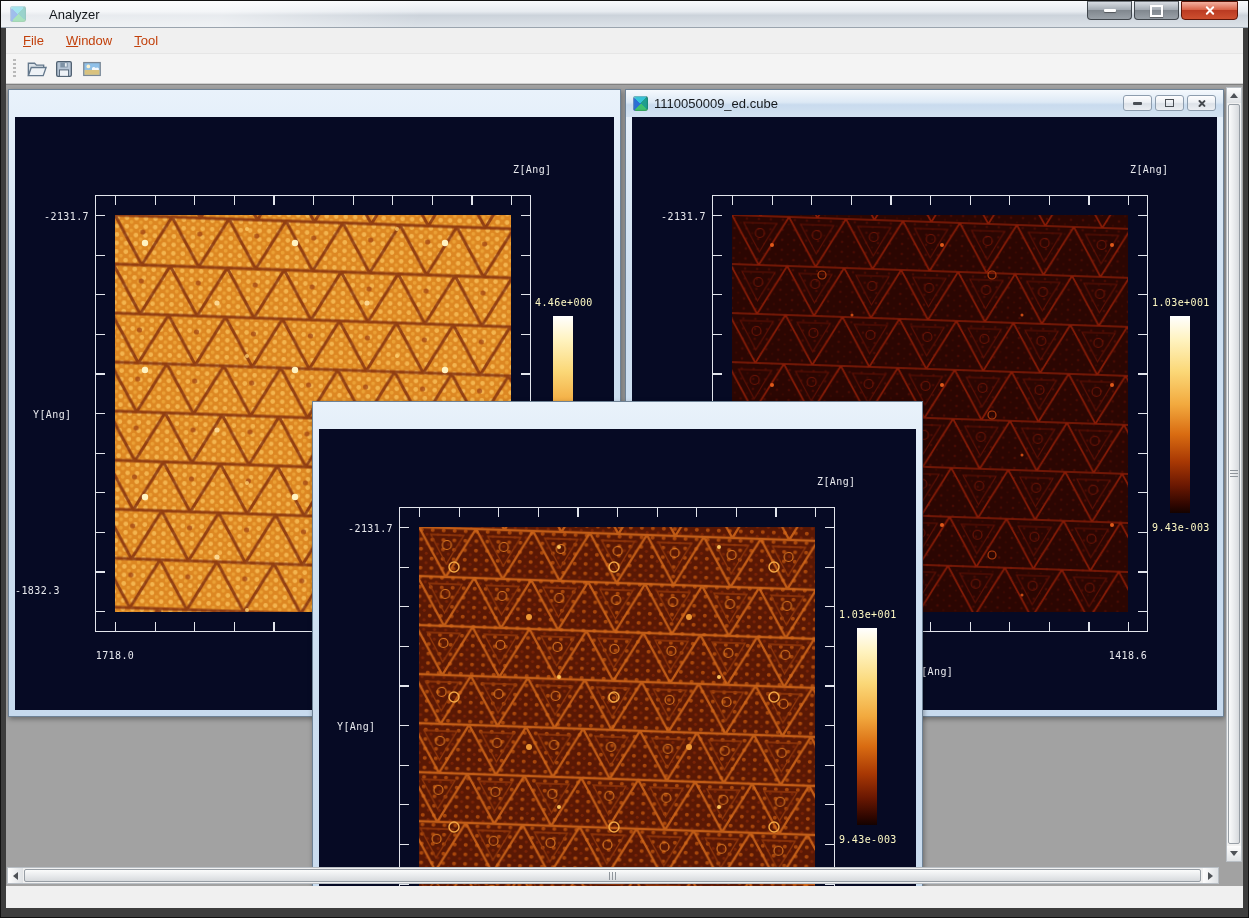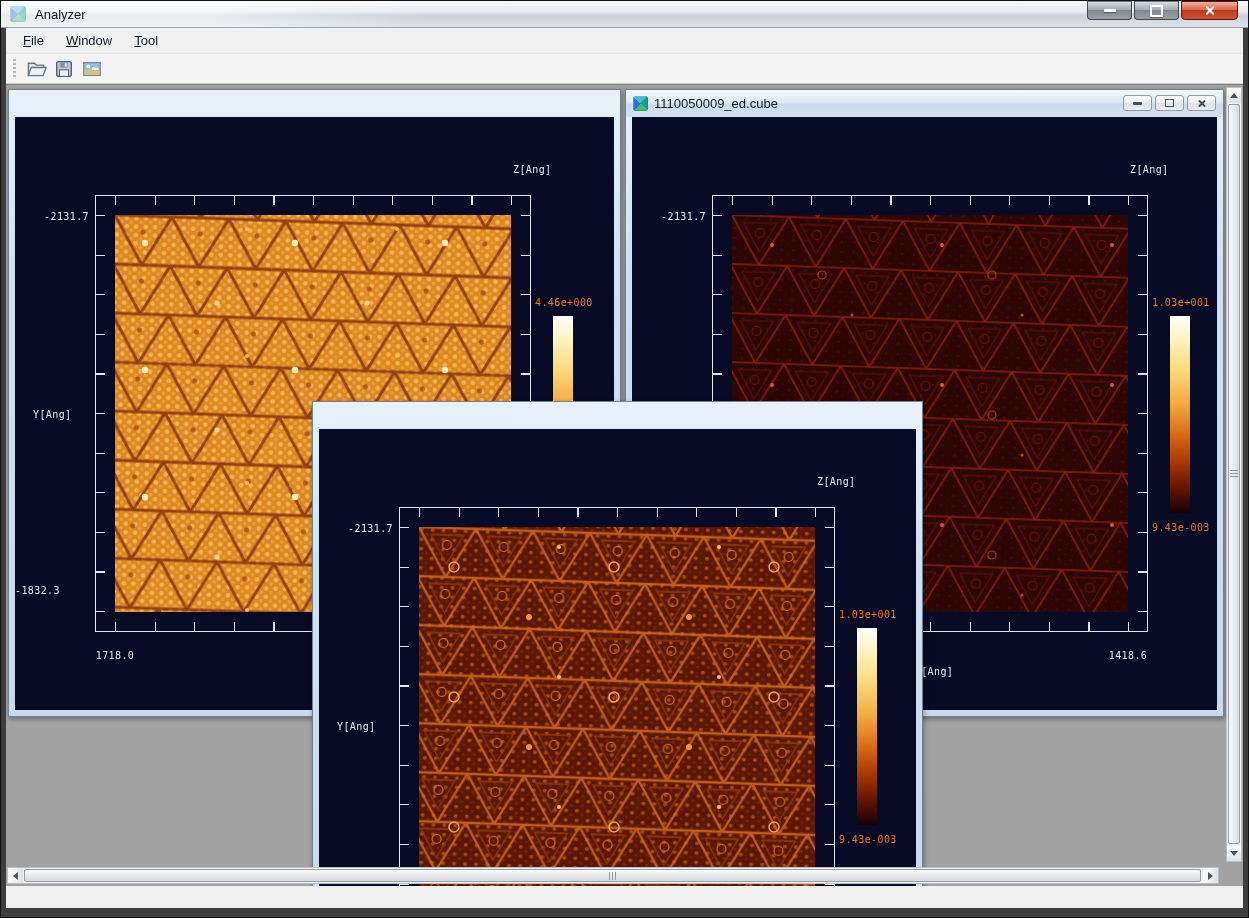--- a/index.html
+++ b/index.html
@@ -1,21 +1,21 @@
 <!DOCTYPE html>
 <html><head>
 <meta charset="utf-8">
 <style>
   html,body{margin:0;padding:0;background:#888;}
   .app{position:relative;width:1249px;height:918px;background:#3d3d3d;overflow:hidden;
        font-family:"Liberation Sans",sans-serif;box-shadow:inset 0 0 0 1px #111;}
   
   .titlebar{position:absolute;top:1px;left:1px;right:1px;height:26px;
     background:linear-gradient(180deg,#f8fafc 0%,#e7ebf0 40%,#ccd3db 55%,#dce2e8 100%);
-    border-bottom:1px solid #9aa4ae;display:flex;align-items:center;}
+    border-bottom:1px solid #9aa4ae;display:flex;align-items:center;gap:14px;}
   .titlebar::after{content:"";position:absolute;inset:0;
     background:linear-gradient(115deg,rgba(255,255,255,.55) 18%,rgba(255,255,255,0) 34%);pointer-events:none;}
   .appicon{width:16px;height:16px;border-radius:3px;flex:0 0 auto;
     background:conic-gradient(from 40deg,#1f9e8e 0 25%,#3fbf6f 0 50%,#2b6fd4 0 75%,#35c3d8 0 100%);
     box-shadow:inset 0 0 2px rgba(0,0,0,.55), inset 1px 1px 1px rgba(255,255,255,.4);}
   .titlebar .appicon{margin:0 9px 0 9px;}
   .wtitle{font-size:13px;color:#14181c;position:relative;z-index:1;}
   .winbtns{position:absolute;right:10px;top:0;display:flex;gap:2px;z-index:2;}
   .winbtn{width:45px;height:19px;border:1px solid #40464c;border-top:1px solid #70767c;
     border-radius:0 0 4px 4px;display:flex;align-items:center;justify-content:center;
@@ -23,21 +23,21 @@
   .winbtn.close{width:57px;border-color:#5d1508;
     background:linear-gradient(180deg,#f3b1a0 0%,#da654a 45%,#bb3b22 50%,#ce5030 100%);}
   .g-minbar{width:12px;height:3px;background:#fff;border-radius:1px;box-shadow:0 1px 1px rgba(0,0,0,.4);}
   .g-box{width:9px;height:8px;border:2px solid #fff;box-shadow:0 1px 1px rgba(0,0,0,.35);}
   .g-x{position:relative;width:11px;height:11px;}
   .g-x::before,.g-x::after{content:"";position:absolute;left:5px;top:0;width:2px;height:11px;background:#fff;border-radius:1px;}
   .g-x::before{transform:rotate(45deg);} .g-x::after{transform:rotate(-45deg);}
   
   .menubar{position:absolute;top:28px;left:6px;right:6px;height:26px;background:#f0f0f0;
     display:flex;align-items:center;padding-left:6px;box-sizing:border-box;border-bottom:1px solid #e6e6e6;}
-  .menuitem{font-size:13px;color:#0f172a;padding:3px 11px;}
+  .menuitem{font-size:13px;color:#c2410c;padding:3px 11px;}
   .accel{text-decoration:underline;}
   
   .toolbar{position:absolute;top:54px;left:6px;right:6px;height:30px;background:#f4f4f4;
     border-bottom:1px solid #cfcfcf;display:flex;align-items:center;box-sizing:border-box;}
   .tgrip{width:3px;height:20px;margin:0 6px 0 7px;
     background:repeating-linear-gradient(180deg,#b9b9b9 0 2px,rgba(0,0,0,0) 2px 4px);}
   .tbtn{width:28px;height:26px;display:flex;align-items:center;justify-content:center;border-radius:3px;}
   
   .mdi{position:absolute;top:84px;left:6px;right:6px;bottom:32px;background:#a2a2a2;
     border-top:1px solid #7f7f7f;overflow:hidden;}
@@ -60,21 +60,21 @@
   .cbtn .g-box{width:7px;height:6px;border:1.5px solid #4a4f55;box-shadow:none;}
   .cbtn .gx{position:relative;width:9px;height:9px;}
   .cbtn .gx::before,.cbtn .gx::after{content:"";position:absolute;left:4px;top:0;width:1.8px;height:9px;background:#45494e;border-radius:1px;}
   .cbtn .gx::before{transform:rotate(45deg);} .cbtn .gx::after{transform:rotate(-45deg);}
   .cbtn.closec{border-color:#82301d;background:linear-gradient(180deg,#f7b7a5 0%,#e06a4e 45%,#c43c22 55%,#d55b38 100%);}
   .cbtn.closec .gx::before,.cbtn.closec .gx::after{background:#fff;}
   .ccontent{position:absolute;top:27px;left:6px;right:6px;bottom:6px;background:#060a24;overflow:hidden;}
   
   .plab{position:absolute;font-family:"DejaVu Sans Mono","Liberation Mono",monospace;
     font-size:10px;letter-spacing:.4px;color:#e8e9ee;white-space:pre;}
-  .cyan{color:#f97316;}
+  .cyan{color:#fef9c3;}
   .zlab{left:498px;top:47px;}
   .ytop{left:0;width:74px;text-align:right;top:94px;}
   .ylab{left:18px;width:74px;top:292px;}
   .ybot{left:0;width:74px;top:468px;}
   .xleft{left:60px;width:80px;text-align:center;top:533px;}
   .xright{left:456px;width:80px;text-align:center;top:533px;}
   .xlab{left:262px;width:80px;text-align:center;top:549px;}
   .cmax{left:520px;top:180px;}
   .cmin{left:520px;top:405px;}
   .cbar{position:absolute;left:538px;top:199px;width:20px;height:197px;

